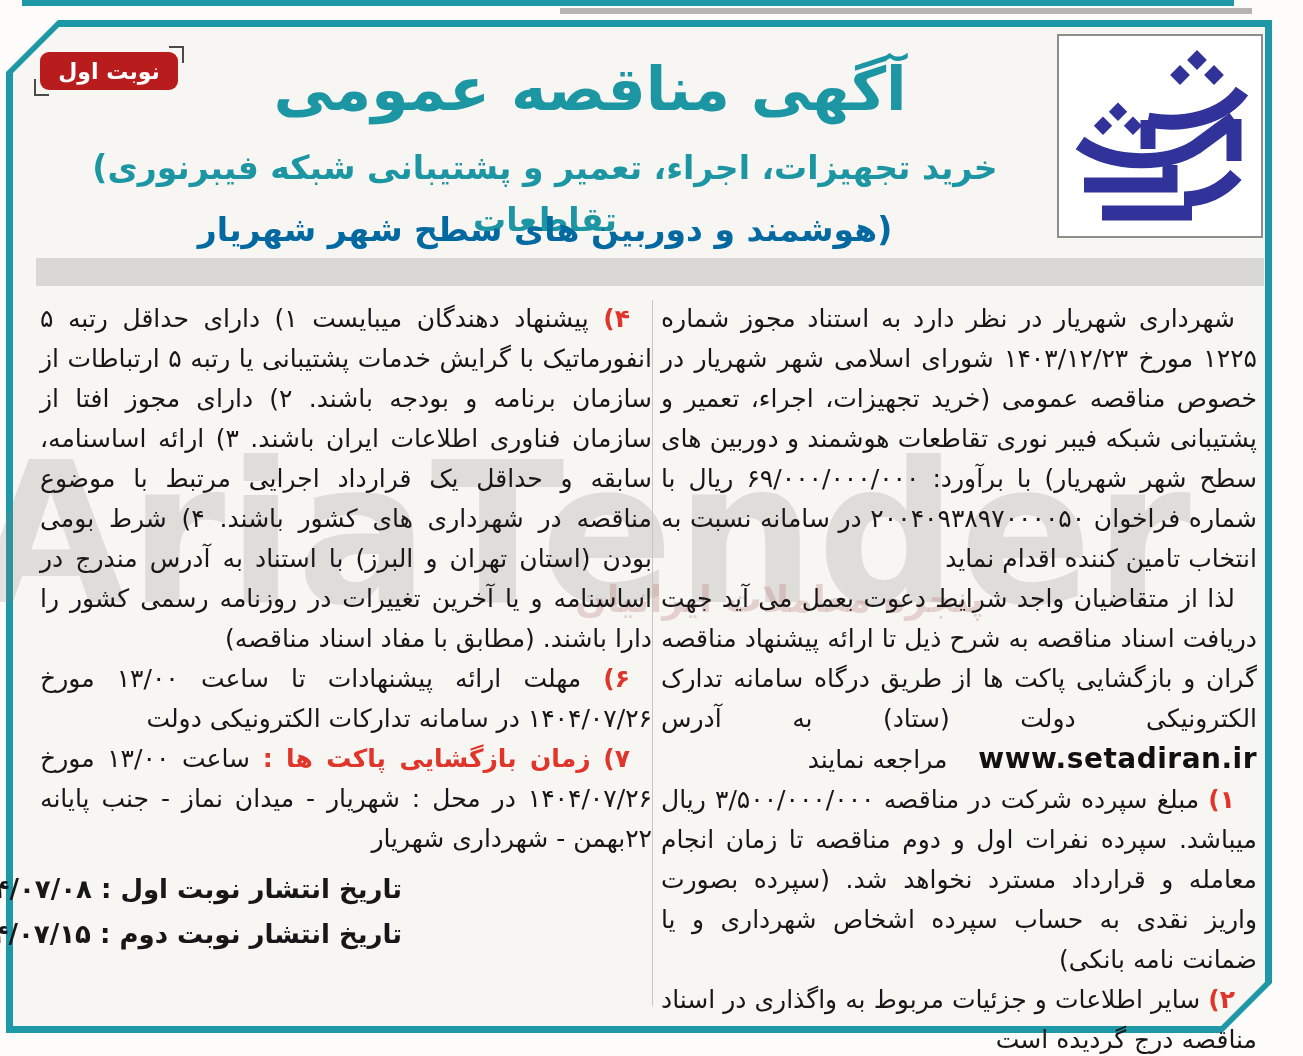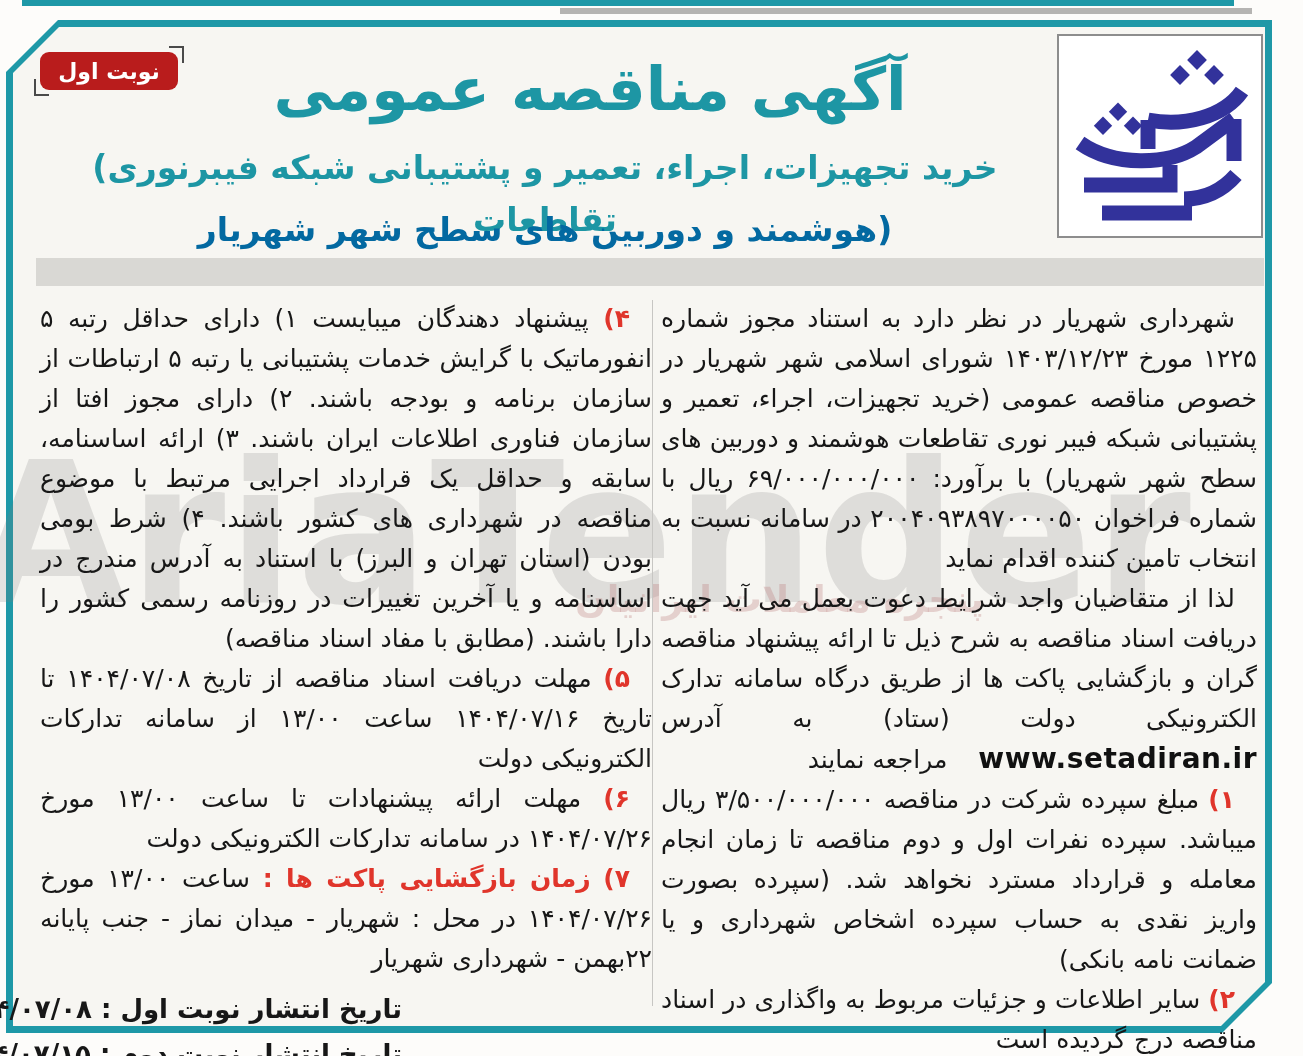--- a/index.html
+++ b/index.html
@@ -130,21 +130,20 @@
 <div class="col col-right">
   <p class="para indent">شهرداری شهریار در نظر دارد به استناد مجوز شماره ۱۲۲۵ مورخ ۱۴۰۳/۱۲/۲۳ شورای اسلامی شهر شهریار در خصوص مناقصه عمومی (خرید تجهیزات، اجراء، تعمیر و پشتیبانی شبکه فیبر نوری تقاطعات هوشمند و دوربین های سطح شهر شهریار) با برآورد: ۶۹/۰۰۰/۰۰۰/۰۰۰ ریال با شماره فراخوان ۲۰۰۴۰۹۳۸۹۷۰۰۰۰۵۰ در سامانه نسبت به انتخاب تامین کننده اقدام نماید</p>
   <p class="para indent"><span>لذا از متقاضیان واجد شرایط دعوت بعمل می آید جهت دریافت اسناد مناقصه به شرح ذیل تا ارائه پیشنهاد مناقصه گران و بازگشایی پاکت ها از طریق درگاه سامانه تدارک الکترونیکی دولت (ستاد) به آدرس </span><span class="url">www.setadiran.ir</span><span> مراجعه نمایند</span></p>
   <p class="para indent"><span class="num">۱)</span> <span>مبلغ سپرده شرکت در مناقصه ۳/۵۰۰/۰۰۰/۰۰۰ ریال میباشد. سپرده نفرات اول و دوم مناقصه تا زمان انجام معامله و قرارداد مسترد نخواهد شد. (سپرده بصورت واریز نقدی به حساب سپرده اشخاص شهرداری و یا ضمانت نامه بانکی)</span></p>
   <p class="para indent"><span class="num">۲)</span> <span>سایر اطلاعات و جزئیات مربوط به واگذاری در اسناد مناقصه درج گردیده است</span></p>
 
 </div>
 
 <div class="col col-left">
   <p class="para indent"><span class="num">۴)</span> <span>پیشنهاد دهندگان میبایست ۱) دارای حداقل رتبه ۵ انفورماتیک با گرایش خدمات پشتیبانی یا رتبه ۵ ارتباطات از سازمان برنامه و بودجه باشند. ۲) دارای مجوز افتا از سازمان فناوری اطلاعات ایران باشند. ۳) ارائه اساسنامه، سابقه و حداقل یک قرارداد اجرایی مرتبط با موضوع مناقصه در شهرداری های کشور باشند. ۴) شرط بومی بودن (استان تهران و البرز) با استناد به آدرس مندرج در اساسنامه و یا آخرین تغییرات در روزنامه رسمی کشور را دارا باشند. (مطابق با مفاد اسناد مناقصه)</span></p>
-  <p class="para indent"><span class="num">۵)</span> <span>مهلت دریافت اسناد مناقصه از تاریخ ۱۴۰۴/۰۷/۰۸ تا تاریخ ۱۴۰۴/۰۷/۱۶ ساعت ۱۳/۰۰ از سامانه تدارکات الکترونیکی دولت</span></p>
   <p class="para indent"><span class="num">۶)</span> <span>مهلت ارائه پیشنهادات تا ساعت ۱۳/۰۰ مورخ ۱۴۰۴/۰۷/۲۶ در سامانه تدارکات الکترونیکی دولت</span></p>
   <p class="para indent"><span class="num">۷)</span> <span class="red-label">زمان بازگشایی پاکت ها :</span> <span>ساعت ۱۳/۰۰ مورخ ۱۴۰۴/۰۷/۲۶ در محل : شهریار - میدان نماز - جنب پایانه ۲۲بهمن - شهرداری شهریار</span></p>
   <div class="dates">
     <div>تاریخ انتشار نوبت اول : ۱۴۰۴/۰۷/۰۸</div>
     <div>تاریخ انتشار نوبت دوم : ۱۴۰۴/۰۷/۱۵</div>
   </div>
 
 </div>
 
 </body></html>

